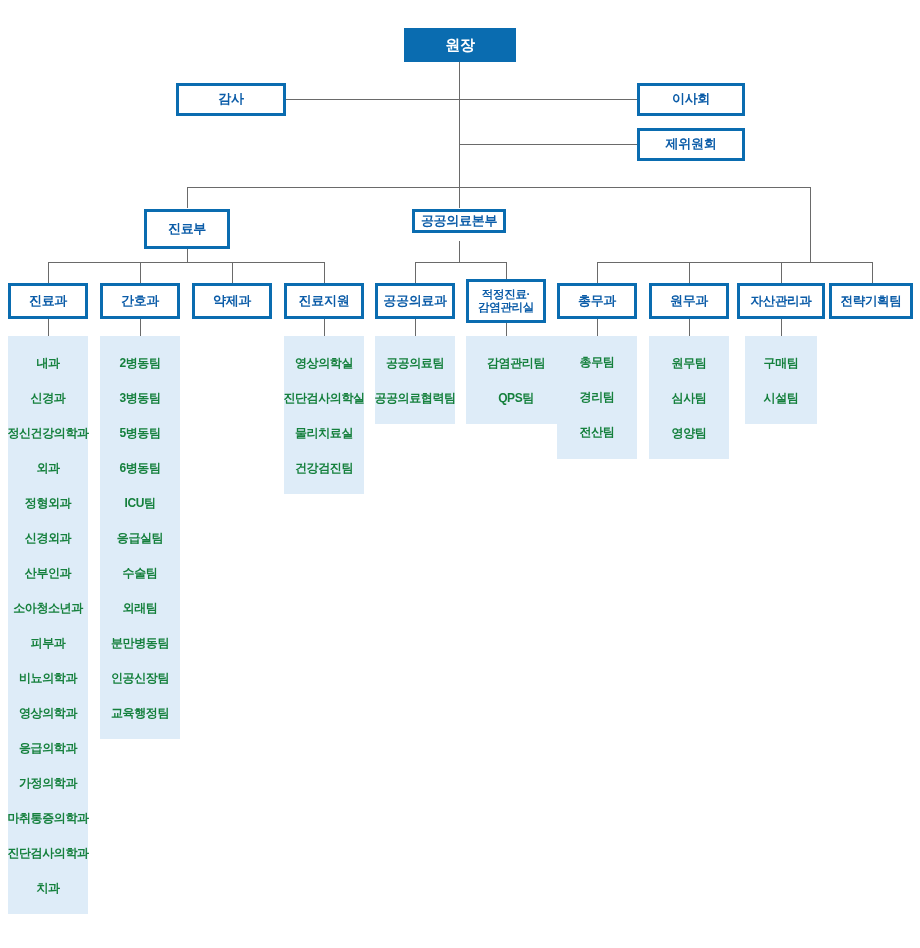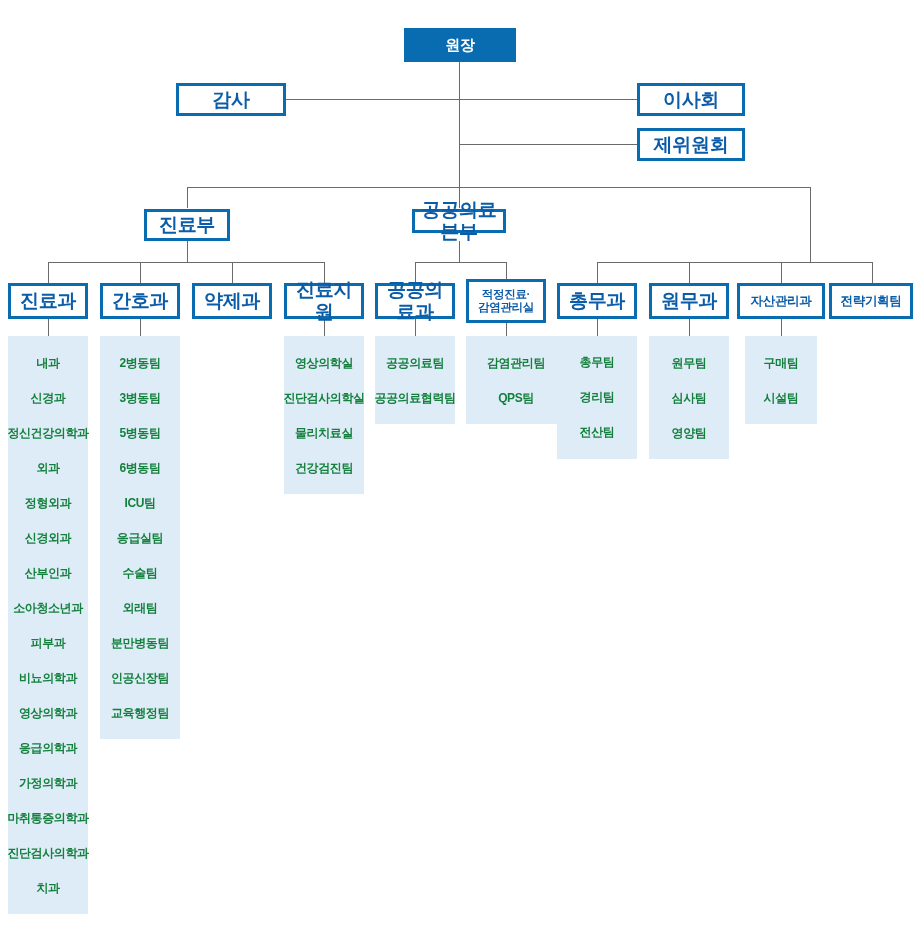--- a/index.html
+++ b/index.html
@@ -26,21 +26,21 @@
   .line-v { width: 1px; }
   .line-h { height: 1px; }
 
   
   .box {
     position: absolute;
     box-sizing: border-box;
     border: 3px solid #0a6cb0;
     background: #ffffff;
     color: #0b5ca8;
-    font-size: 19px;
+    font-size: 13px;
     font-weight: bold;
     letter-spacing: -0.3px;
     display: flex;
     align-items: center;
     justify-content: center;
     text-align: center;
     line-height: 1.15;
   }
   .box.root {
     background: #0a6cb0;
@@ -128,21 +128,21 @@
   </div>
 
   <div class="box" style="left:637px; top:83px; width:108px; height:33px;">
     <span>이사회</span>
   </div>
 
   <div class="box" style="left:637px; top:128px; width:108px; height:33px;">
     <span>제위원회</span>
   </div>
 
-  <div class="box" style="left:144px; top:209px; width:86px; height:32px;justify-content:center;">
+  <div class="box" style="left:144px; top:209px; width:86px; height:40px;justify-content:center;">
     <span>진료부</span>
   </div>
 
   <div class="box" style="left:412px; top:209px; width:94px; height:24px;">
     <span>공공의료본부</span>
   </div>
 
   <div class="box" style="left:8px; top:283px; width:80px; height:36px;">
     <span>진료과</span>
   </div>

